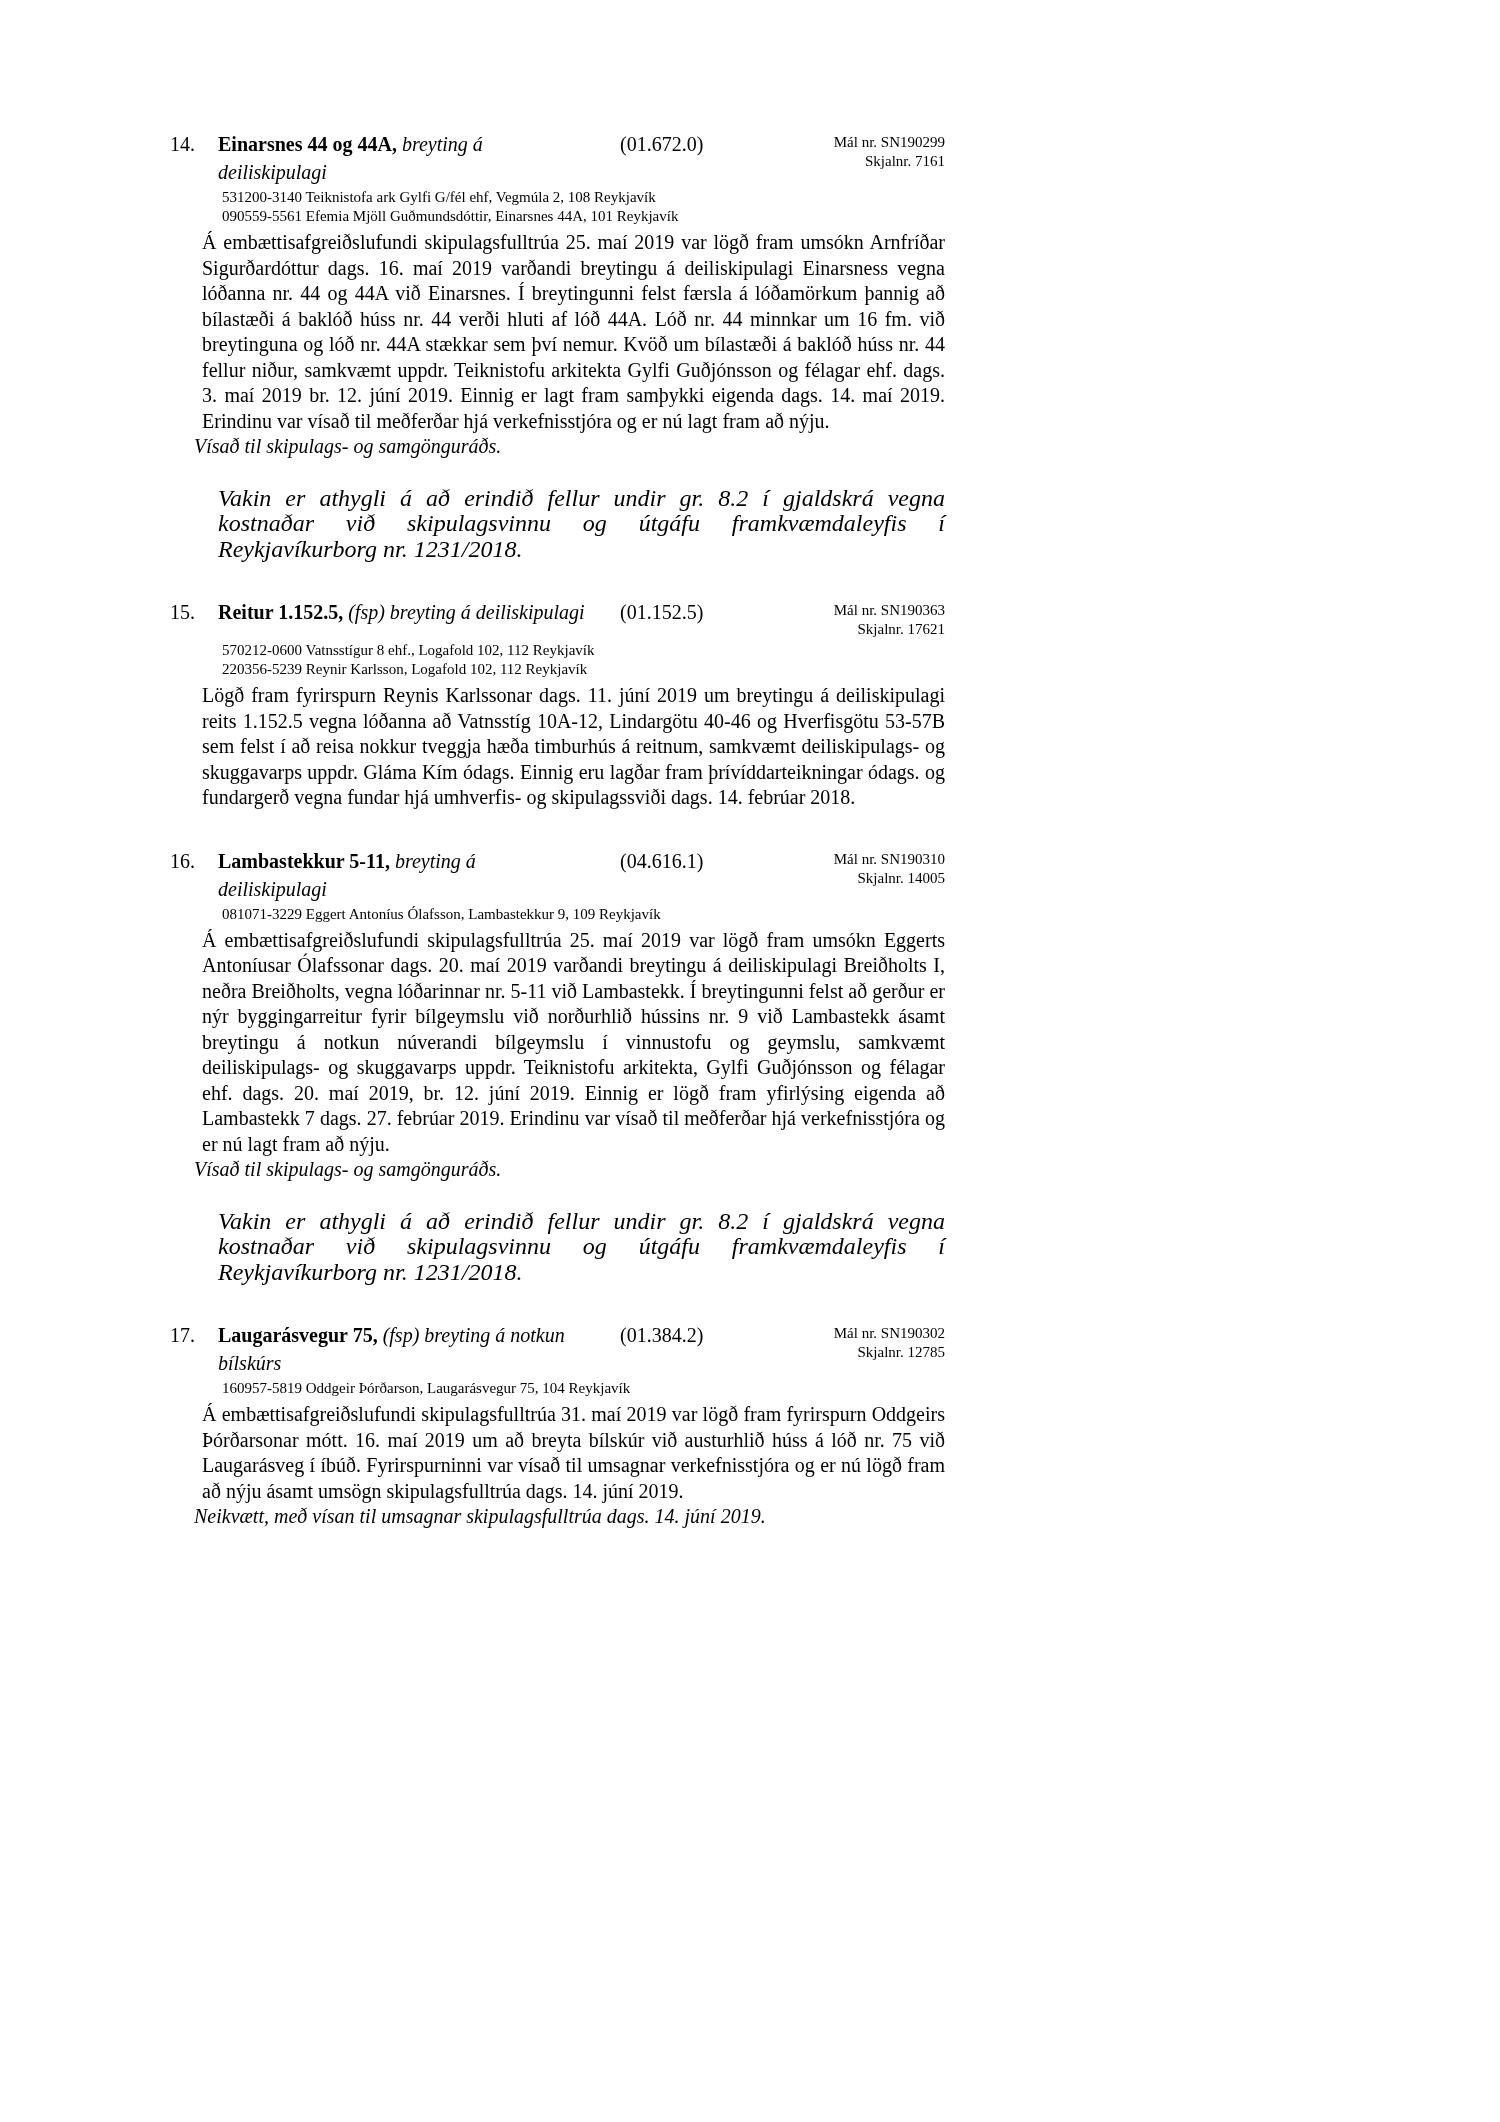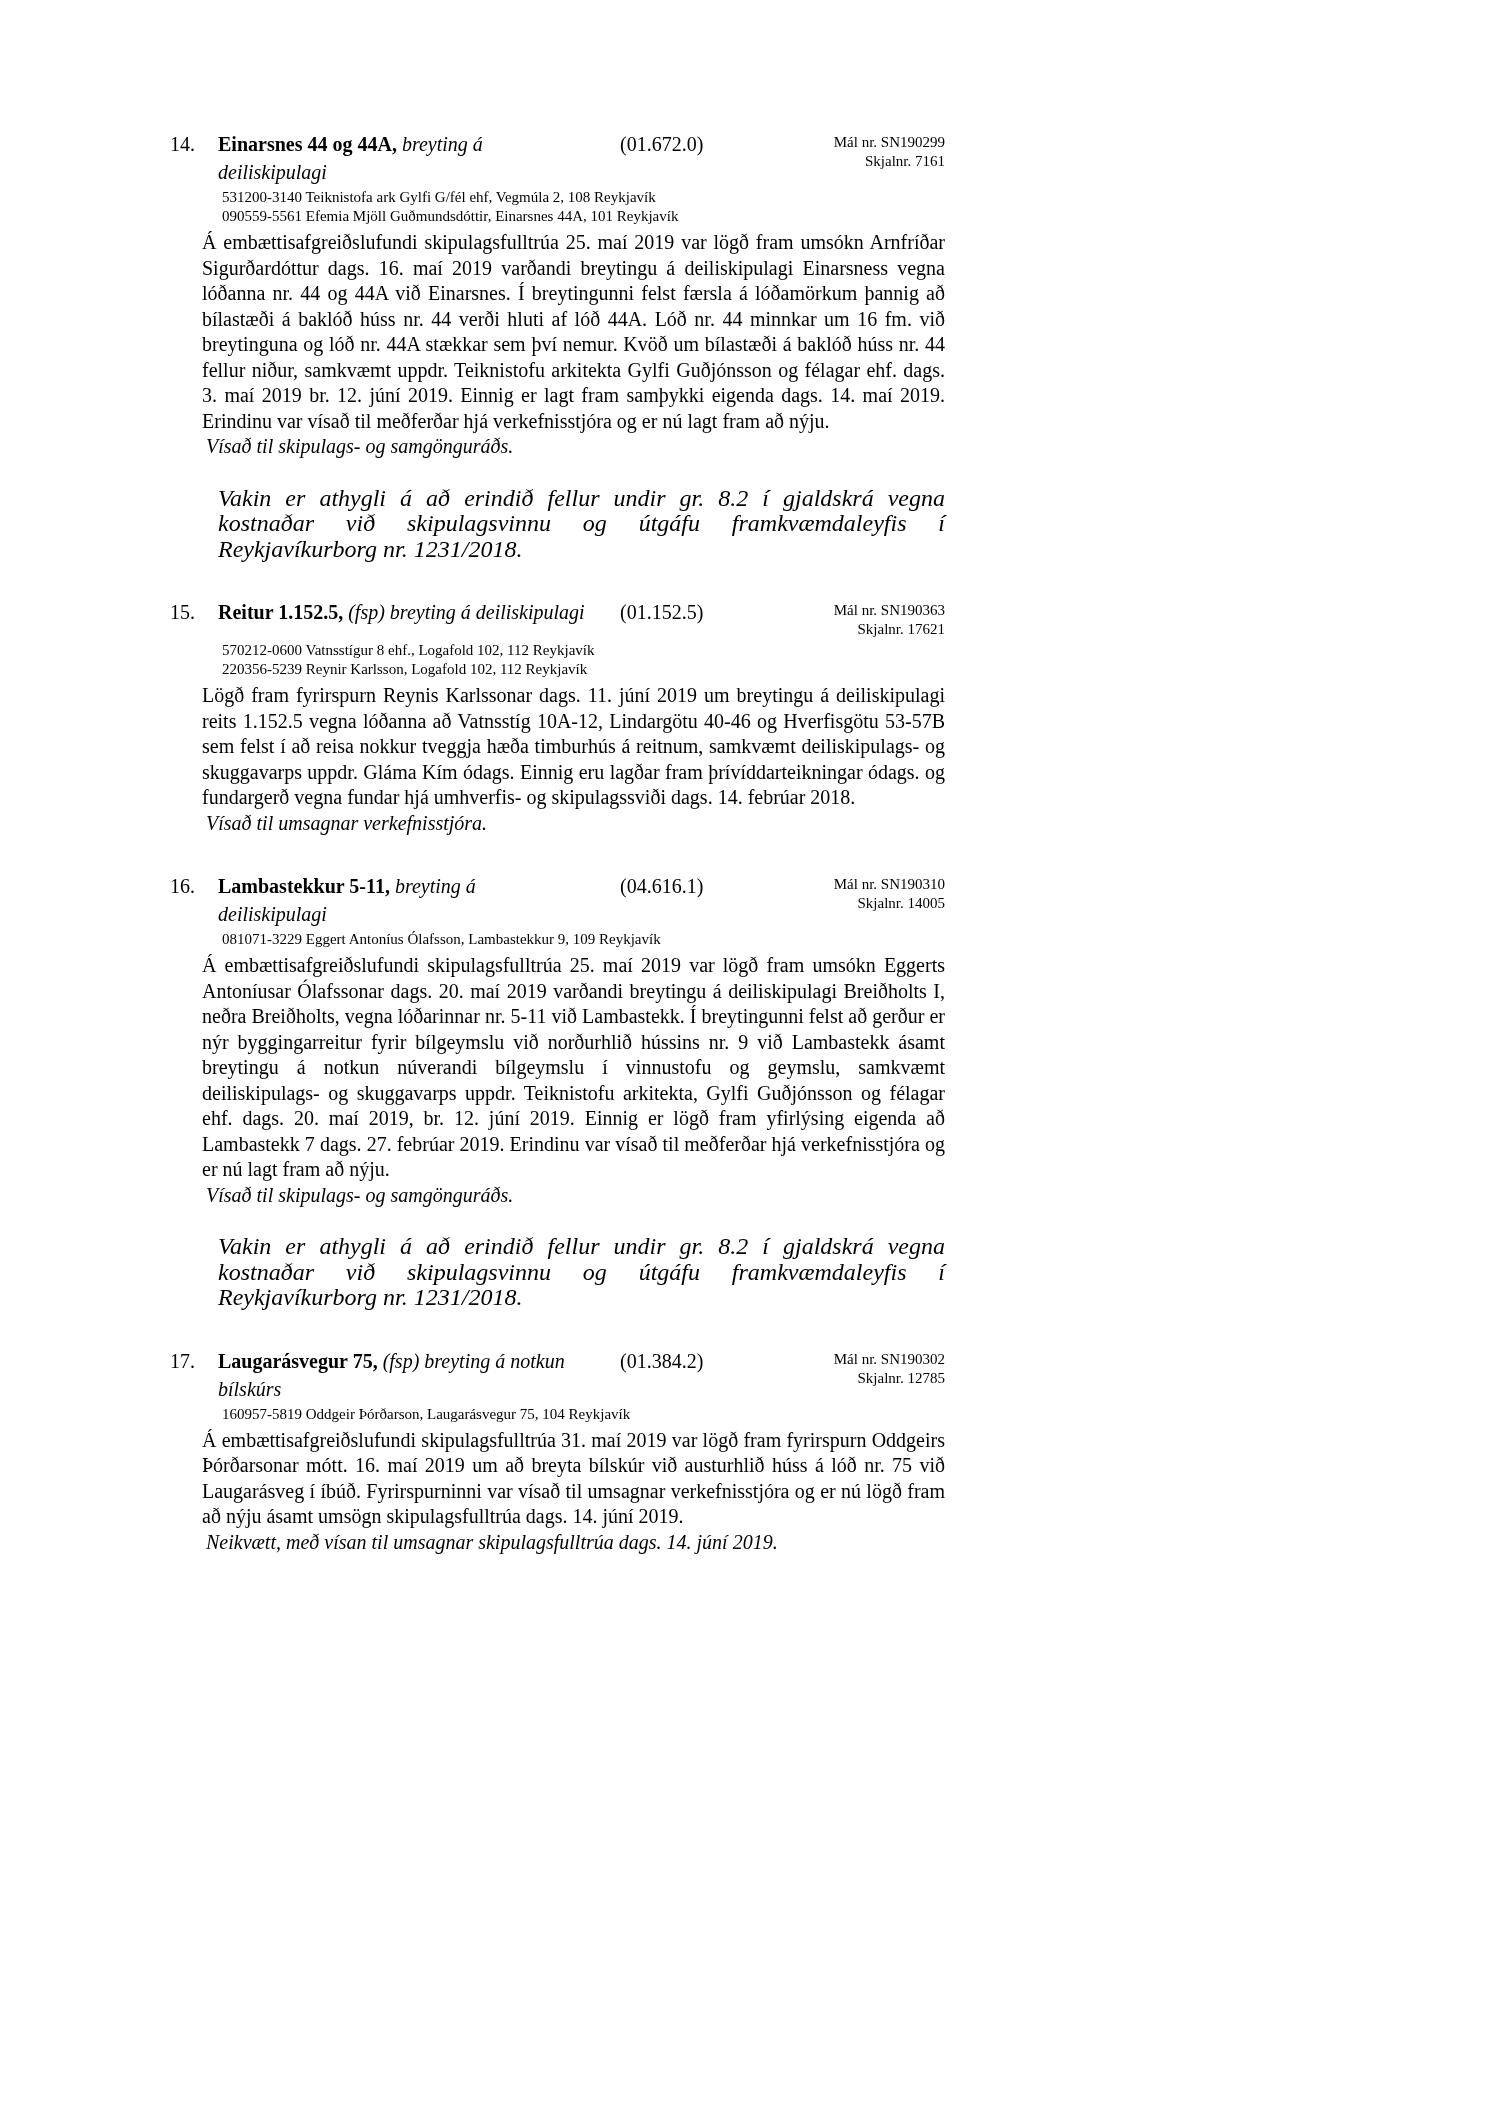--- a/index.html
+++ b/index.html
@@ -59,21 +59,21 @@
     font-size: 15px;
     line-height: 19px;
   }
   .item-body {
     margin-left: 32px;
     font-size: 20px;
     line-height: 25.5px;
     text-align: justify;
   }
   .decision {
-    margin-left: 36px;
+    margin-left: 24px;
     font-size: 20px;
     line-height: 25.5px;
     font-style: italic;
   }
   .note {
     margin-left: 48px;
     margin-top: 26px;
     font-size: 24px;
     line-height: 25.5px;
     text-align: justify;
@@ -128,21 +128,20 @@
         <div class="item-refs">
           <div>Mál nr. SN190363</div>
           <div>Skjalnr. 17621</div>
         </div>
       </div>
       <div class="parties">
         <div>570212-0600 Vatnsstígur 8 ehf., Logafold 102, 112 Reykjavík</div>
         <div>220356-5239 Reynir Karlsson, Logafold 102, 112 Reykjavík</div>
       </div>
       <div class="item-body">Lögð fram fyrirspurn Reynis Karlssonar dags. 11. júní 2019 um breytingu á deiliskipulagi reits 1.152.5 vegna lóðanna að Vatnsstíg 10A-12, Lindargötu 40-46 og Hverfisgötu 53-57B sem felst í að reisa nokkur tveggja hæða timburhús á reitnum, samkvæmt deiliskipulags- og skuggavarps uppdr. Gláma Kím ódags. Einnig eru lagðar fram þrívíddarteikningar ódags. og fundargerð vegna fundar hjá umhverfis- og skipulagssviði dags. 14. febrúar 2018.</div>
-      <div class="decision">Vísað til umsagnar verkefnisstjóra.</div>
     </div>
 
     <div class="item">
       <div class="item-header">
         <div class="item-number">16.</div>
         <div class="item-title">
           <span class="b">Lambastekkur 5-11,</span>
           <span class="i">breyting á deiliskipulagi</span>
         </div>
         <div class="item-code">(04.616.1)</div>

